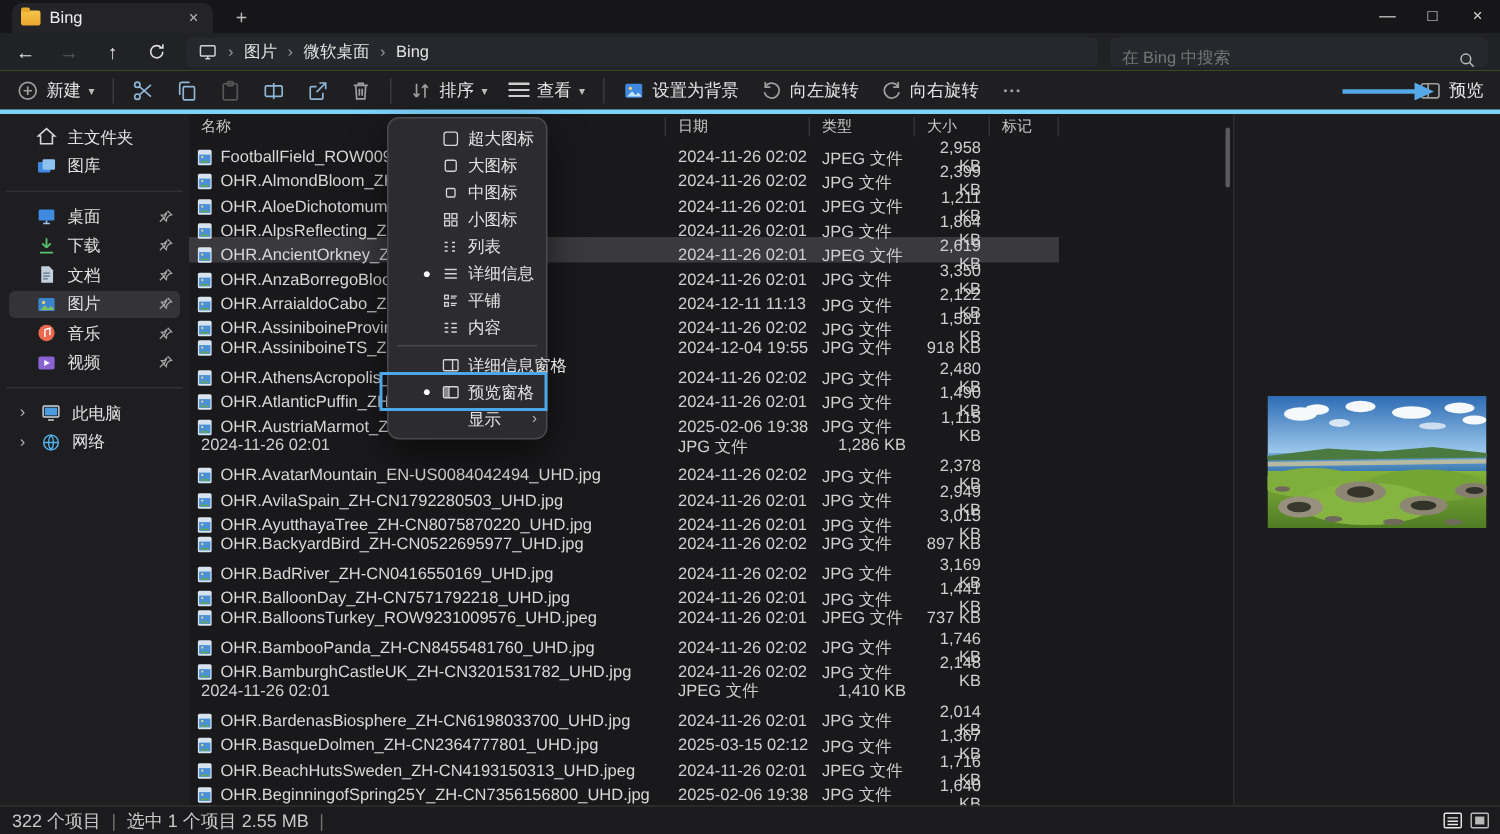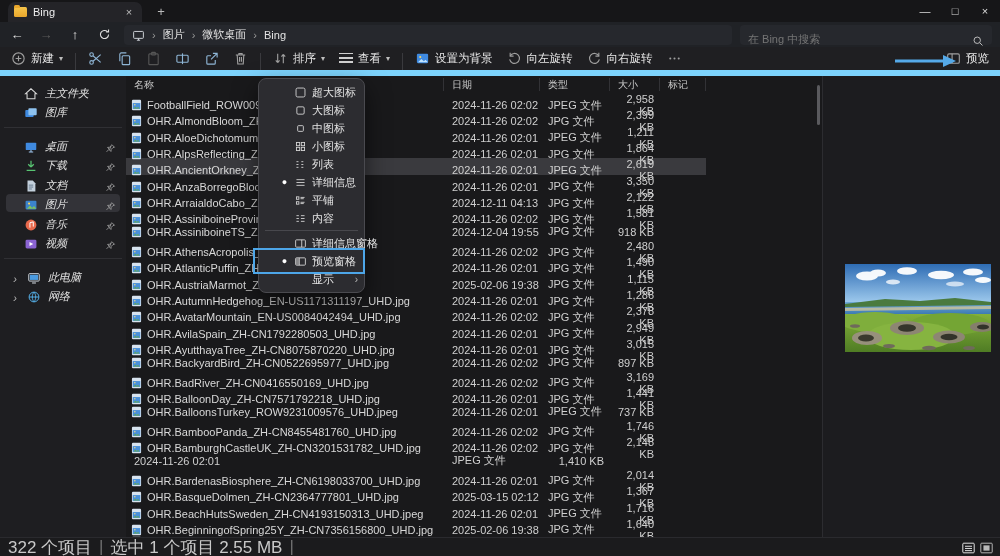--- a/index.html
+++ b/index.html
@@ -25,35 +25,35 @@
   .nav-btn svg { width:13px; height:13px; }
   .addressbar { margin-left:8px; width:608px; height:20px; background:#26282d; border-radius:4px; display:flex; align-items:center; padding:0 8px; gap:7px; }
   .crumb { font-size:11px; color:#e3e3e3; white-space:nowrap; }
   .crumb-sep { font-size:11px; color:#9a9a9a; }
   .addr-icon { width:13px; height:13px; color:#cfd3d8; }
   .searchbox { margin-left:8px; width:252px; height:20px; background:#26282d; border-radius:4px; display:flex; align-items:flex-end; padding:0 8px; }
   .searchbox input { flex:1; background:transparent; border:none; outline:none; color:#a9a9a9; font-size:11px; font-family:inherit; }
   .search-icon { width:12px; height:12px; color:#bdbdbd; }
 
   
-  .toolbar { position:absolute; left:0; top:47px; width:1000px; height:29px; background:#1f1f22; border-bottom:6px solid #7dd3fc; display:flex; align-items:flex-end; }
+  .toolbar { position:absolute; left:0; top:47px; width:1000px; height:29px; background:#1f1f22; border-bottom:3px solid #7dd3fc; display:flex; align-items:center; }
   .tb-btn { display:flex; align-items:center; gap:5px; height:24px; padding:0 7px; border-radius:4px; font-size:11.5px; color:#e6e6e6; }
   .tb-ico { width:15px; height:15px; color:#8fb6d6; display:inline-flex; }
   .tb-ico.gray { color:#9f9f9f; }
   .tb-ico.dim  { color:#565656; }
   .tb-ico svg { width:100%; height:100%; }
   .tb-caret { font-size:8px; color:#bdbdbd; }
   .tb-sep { width:1px; height:17px; background:#3a3a3e; margin:0 5px; }
   .tb-right { position:absolute; right:4px; display:flex; align-items:center; gap:5px; }
   .lines-icon { width:14px; height:10px; background:repeating-linear-gradient(#cfcfcf 0 1.5px, transparent 1.5px 4.2px); }
 
   
   .main { position:absolute; left:0; top:76px; width:1000px; height:461px; background:#1a1a1c; }
   .sidebar { position:absolute; left:0; top:0; width:126px; height:461px; background:#1e1e21; padding-top:5px; }
-  .sb-item { display:flex; align-items:flex-end; gap:7px; height:18.5px; margin:1px 6px 1px 6px; padding:0 4px; border-radius:4px; font-size:11px; color:#e2e2e2; position:relative;font-style:italic; }
+  .sb-item { display:flex; align-items:center; gap:7px; height:18.5px; margin:1px 6px 1px 6px; padding:0 4px; border-radius:4px; font-size:11px; color:#e2e2e2; position:relative; }
   .sb-item.selected { background:#333338; }
   .sb-item .sb-icon { width:14px; height:14px; flex:0 0 auto; margin-left:14px; }
   .sb-item.expandable .sb-icon { margin-left:0; }
   .sb-chev { color:#b9b9b9; font-size:11px; width:10px; text-align:center; }
   .sb-label { flex:1; white-space:nowrap; overflow:hidden; }
   .sb-pin { width:11px; height:11px; color:#a5a5a5; }
   .sb-sep { height:1px; background:#303034; margin:7px 4px; }
   .sb-icon svg, .sb-pin svg { width:100%; height:100%; }
 
   
@@ -81,21 +81,21 @@
   .mi-icon svg { width:100%; height:100%; }
   .mi-label { flex:1; white-space:nowrap; }
   .mi-arrow { color:#b5b5b5; font-size:10px; }
   .menu-sep { height:1px; background:#48484d; margin:3px 6px; }
 
   
   .annotation-box { position:absolute; left:253px; top:248px; width:112px; height:26px; border:2px solid #4da6e8; z-index:6; }
   .annotation-arrow { position:absolute; left:893px; top:54px; width:64px; height:14px; z-index:6; color:#55a9e8; }
 
   
-  .statusbar { position:absolute; left:0; top:537px; width:1000px; height:19px; background:#1b1b1d; border-top:1px solid #2a2a2e; display:flex; align-items:center; font-size:17px; color:#c9c9c9; }
+  .statusbar { position:absolute; left:0; top:537px; width:1000px; height:19px; background:#1b1b1d; border-top:1px solid #2a2a2e; display:flex; align-items:center; font-size:12px; color:#c9c9c9; }
   .sb-text { margin-left:8px; white-space:nowrap; }
   .sb-div { margin:0 7px; color:#707070; }
   .status-icons { position:absolute; right:6px; display:flex; gap:3px; }
   .status-ico { width:15px; height:14px; color:#b9b9b9; }
   .status-ico.active { color:#e8e8e8; }
   .status-ico svg { width:100%; height:100%; }
 </style>
 </head>
 <body>
 
@@ -475,21 +475,21 @@
           <div class="row">
             <span class="cell-name">
               <span class="file-ico"><svg viewBox="0 0 12 13">
                   <rect x="1" y="0.8" width="10" height="11.4" rx="1.2" fill="#d7e3ef"></rect>
                   <rect x="1.9" y="4.4" width="8.2" height="6.4" fill="#4a90d9"></rect>
                   <circle cx="4.2" cy="6.2" r="0.8" fill="#ffe082"></circle>
                   <path d="M2.6 10.3l2.2-2 1.6 1.4 1.3-1.1 1.8 1.7z" fill="#66a852"></path>
                 </svg></span>
               <span>OHR.ArraialdoCabo_ZH-CN62026</span>
             </span>
-            <span class="cell-date">2024-12-11 04:13</span>
+            <span class="cell-date">2024-12-11 11:13</span>
             <span class="cell-type">JPG 文件</span>
             <span class="cell-size">2,122 KB</span>
             <span class="cell-tags"></span>
           </div>
           <div class="row">
             <span class="cell-name">
               <span class="file-ico"><svg viewBox="0 0 12 13">
                   <rect x="1" y="0.8" width="10" height="11.4" rx="1.2" fill="#d7e3ef"></rect>
                   <rect x="1.9" y="4.4" width="8.2" height="6.4" fill="#4a90d9"></rect>
                   <circle cx="4.2" cy="6.2" r="0.8" fill="#ffe082"></circle>
@@ -556,29 +556,20 @@
                   <path d="M2.6 10.3l2.2-2 1.6 1.4 1.3-1.1 1.8 1.7z" fill="#66a852"></path>
                 </svg></span>
               <span>OHR.AustriaMarmot_ZH-CN23037</span>
             </span>
             <span class="cell-date">2025-02-06 19:38</span>
             <span class="cell-type">JPG 文件</span>
             <span class="cell-size">1,115 KB</span>
             <span class="cell-tags"></span>
           </div>
           <div class="row">
-            <span class="cell-name">
-              <span class="file-ico"><svg viewBox="0 0 12 13">
-                  <rect x="1" y="0.8" width="10" height="11.4" rx="1.2" fill="#d7e3ef"></rect>
-                  <rect x="1.9" y="4.4" width="8.2" height="6.4" fill="#4a90d9"></rect>
-                  <circle cx="4.2" cy="6.2" r="0.8" fill="#ffe082"></circle>
-                  <path d="M2.6 10.3l2.2-2 1.6 1.4 1.3-1.1 1.8 1.7z" fill="#66a852"></path>
-                </svg></span>
-              <span>OHR.AutumnHedgehog_EN-US1171311197_UHD.jpg</span>
-            </span>
             <span class="cell-date">2024-11-26 02:01</span>
             <span class="cell-type">JPG 文件</span>
             <span class="cell-size">1,286 KB</span>
             <span class="cell-tags"></span>
           </div>
           <div class="row">
             <span class="cell-name">
               <span class="file-ico"><svg viewBox="0 0 12 13">
                   <rect x="1" y="0.8" width="10" height="11.4" rx="1.2" fill="#d7e3ef"></rect>
                   <rect x="1.9" y="4.4" width="8.2" height="6.4" fill="#4a90d9"></rect>

